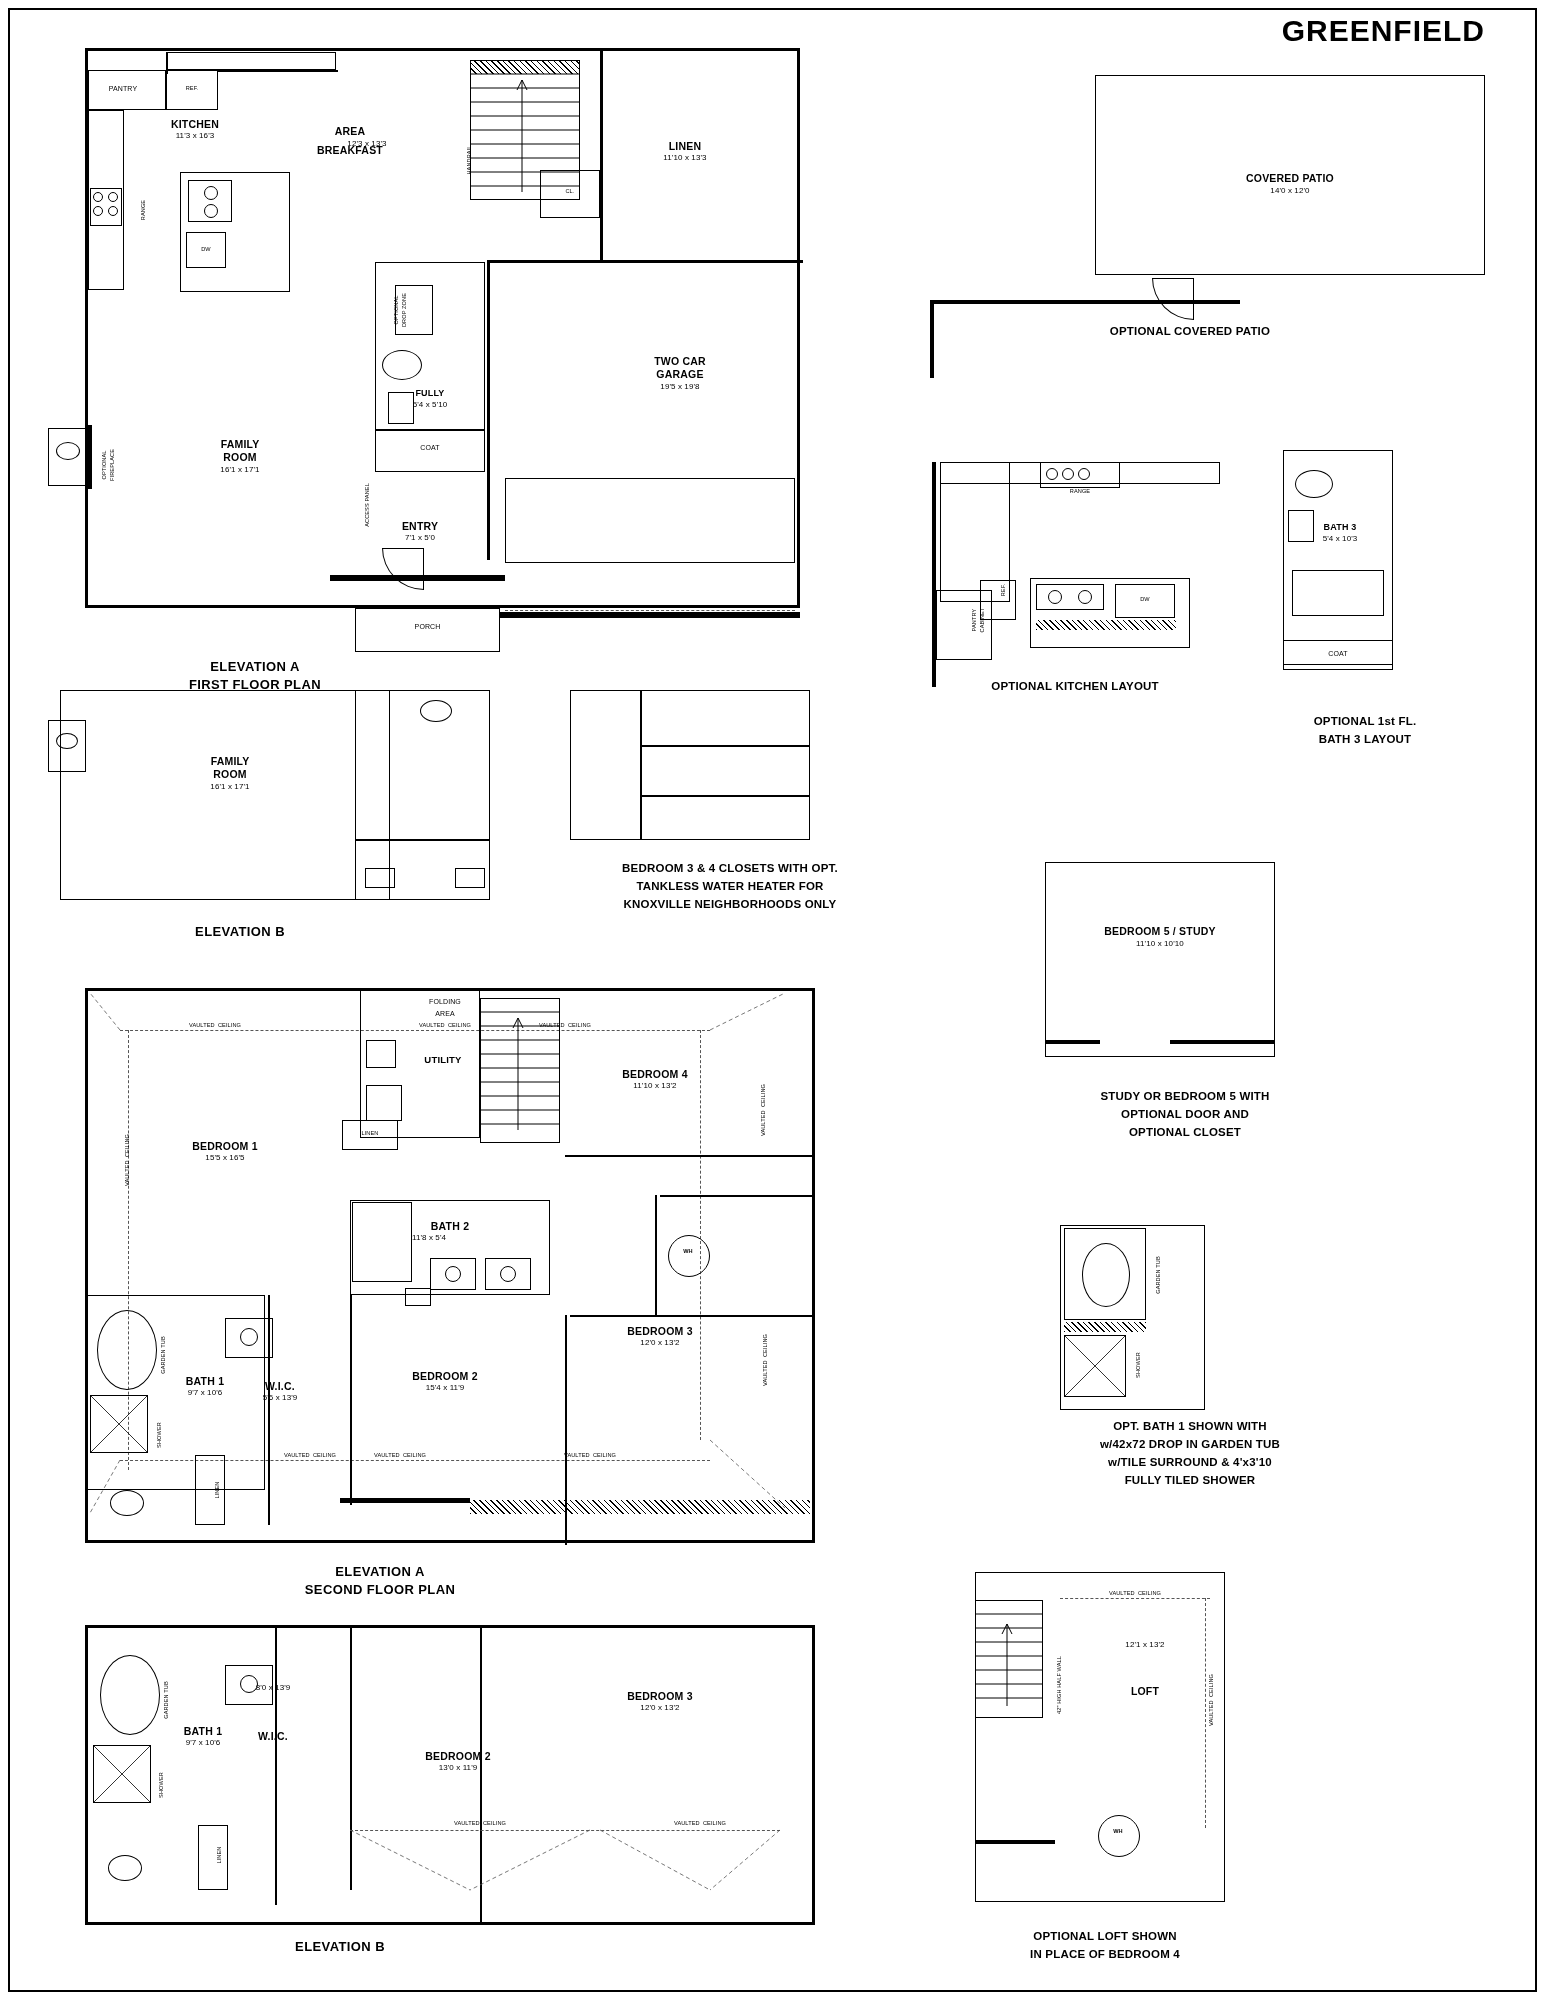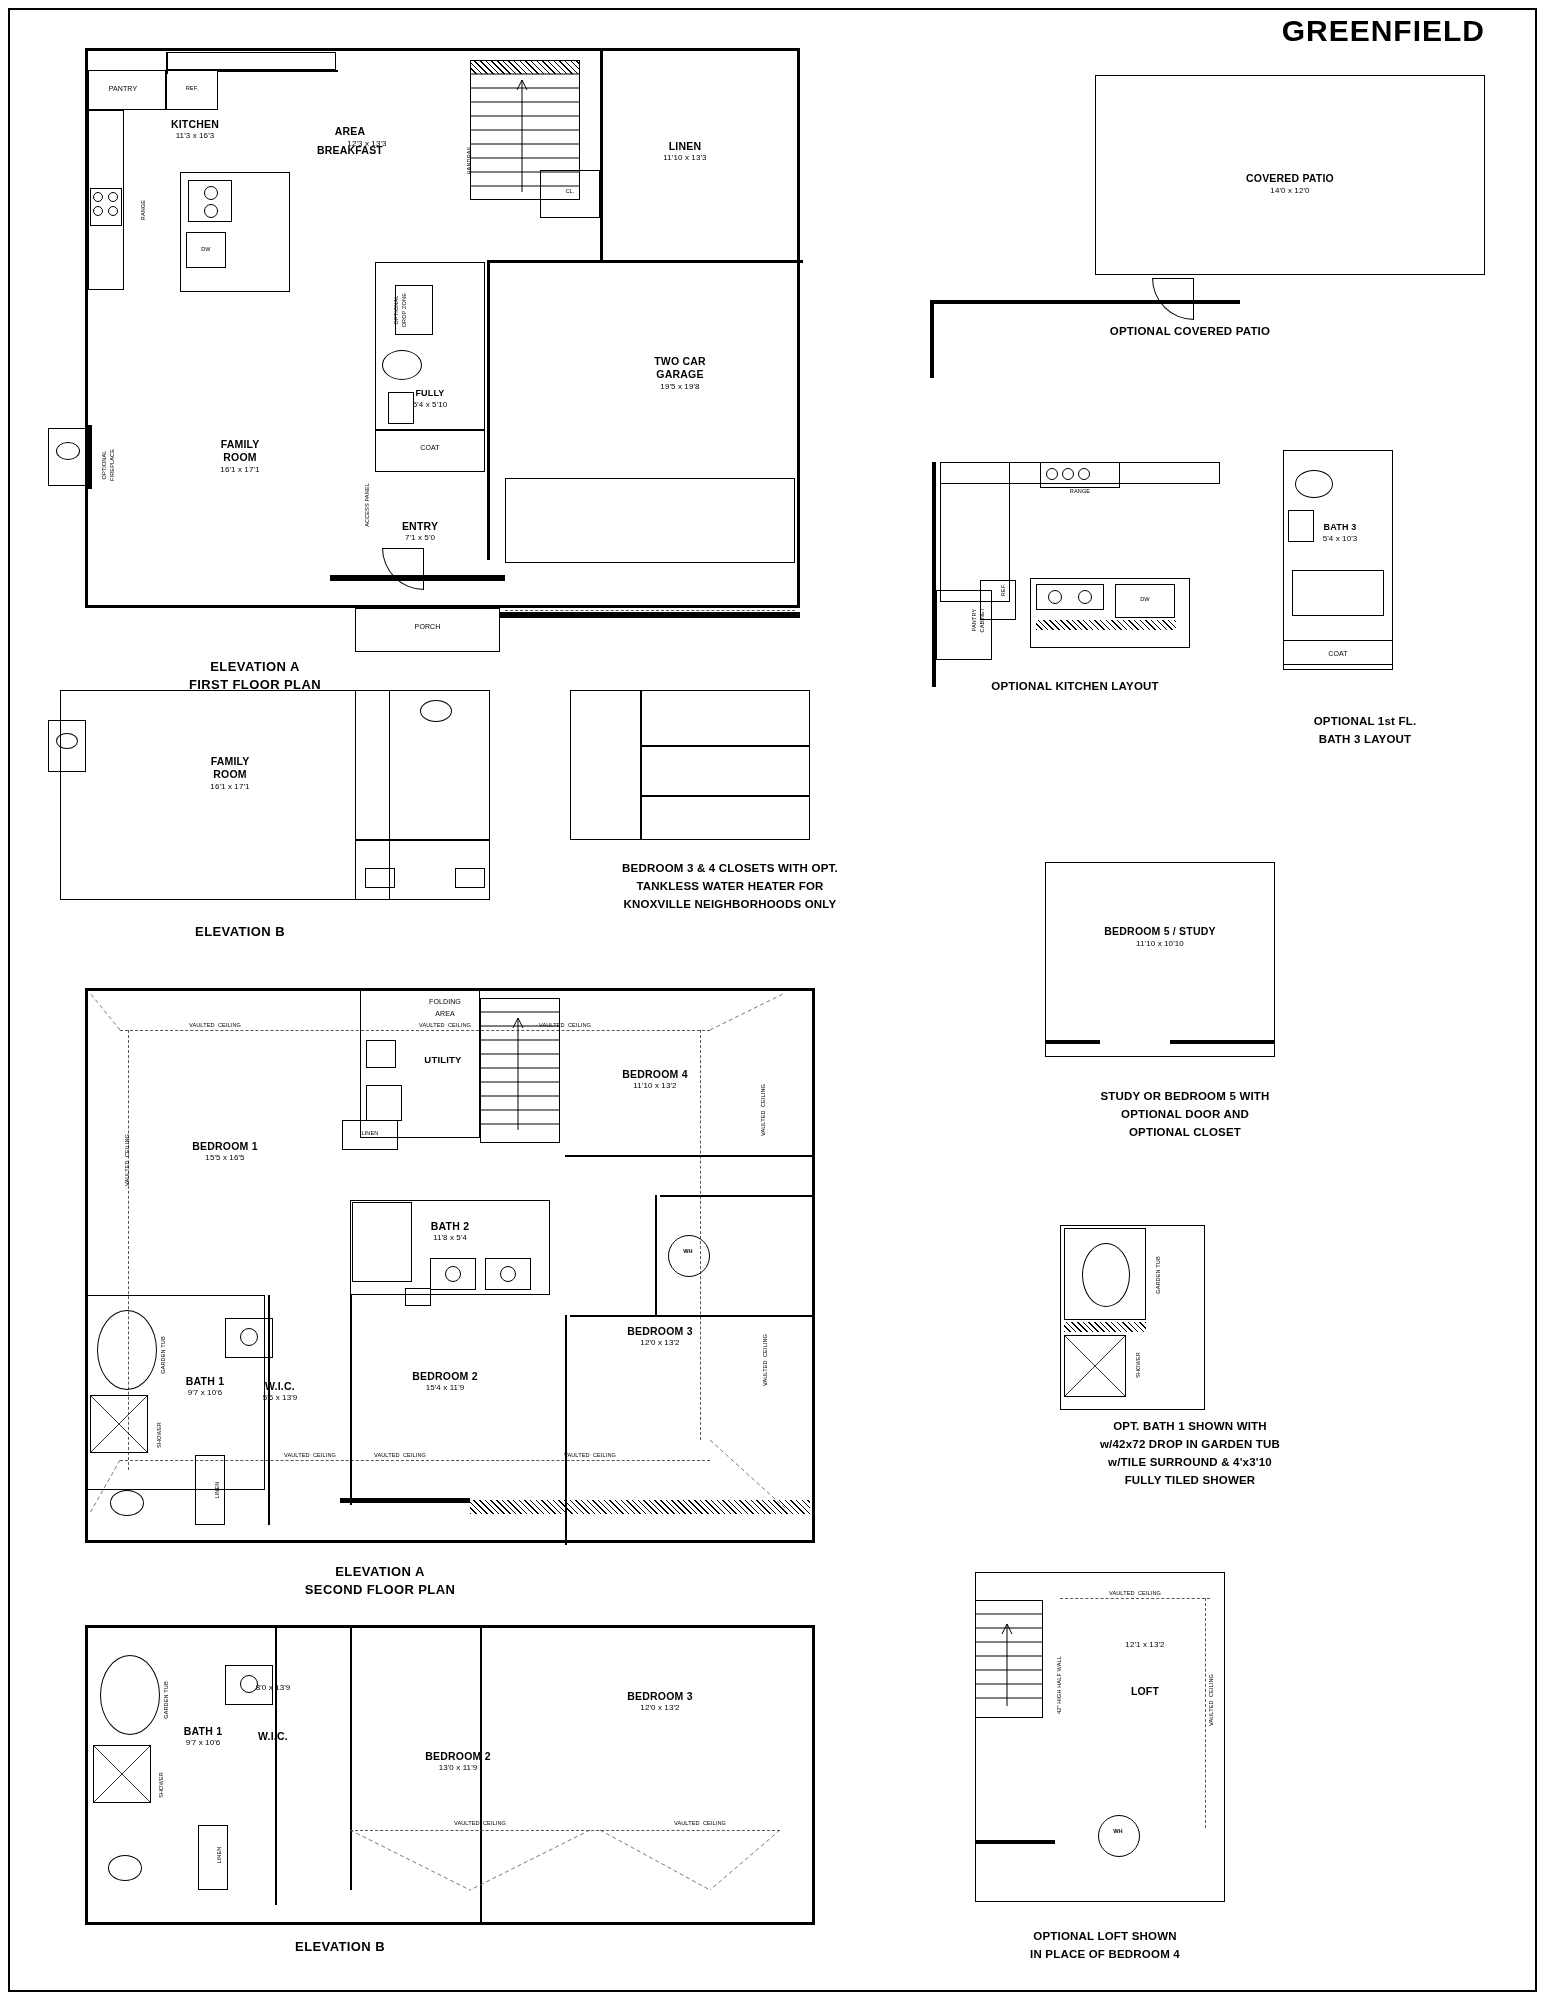--- a/index.html
+++ b/index.html
@@ -218,21 +218,21 @@
           <path d="M38 20 l-5 10 M38 20 l5 10"></path>
       </g>
     </svg>
 
     <div class="t rm" style="left:575px;top:1068px;width:160px;">BEDROOM 4</div>
     <div class="t dim" style="left:575px;top:1081px;width:160px;">11'10 x 13'2</div>
     <div class="w" style="left:565px;top:1155px;width:250px;height:2px;"></div>
 
     <div class="box" style="left:350px;top:1200px;width:200px;height:95px;"></div>
     <div class="t rm" style="left:385px;top:1220px;width:130px;">BATH 2</div>
-    <div class="t dim" style="left:385px;top:1233px;width:130px;">11'8 x 5'4</div>
+    <div class="t dim" style="left:364px;top:1233px;width:130px;">11'8 x 5'4</div>
     <div class="boxthin" style="left:352px;top:1202px;width:60px;height:80px;"></div>
     <div class="boxthin" style="left:430px;top:1258px;width:46px;height:32px;"></div>
     <div class="boxthin" style="left:485px;top:1258px;width:46px;height:32px;"></div>
     <div class="circ" style="left:445px;top:1266px;width:14px;height:14px;"></div>
     <div class="circ" style="left:500px;top:1266px;width:14px;height:14px;"></div>
     <div class="boxthin" style="left:405px;top:1288px;width:26px;height:18px;"></div>
 
     <div class="circ" style="left:668px;top:1235px;width:40px;height:40px;"></div>
     <div class="t xs" style="left:668px;top:1248px;width:40px;font-weight:bold;">WH</div>
     <div class="w" style="left:660px;top:1195px;width:155px;height:2px;"></div>

